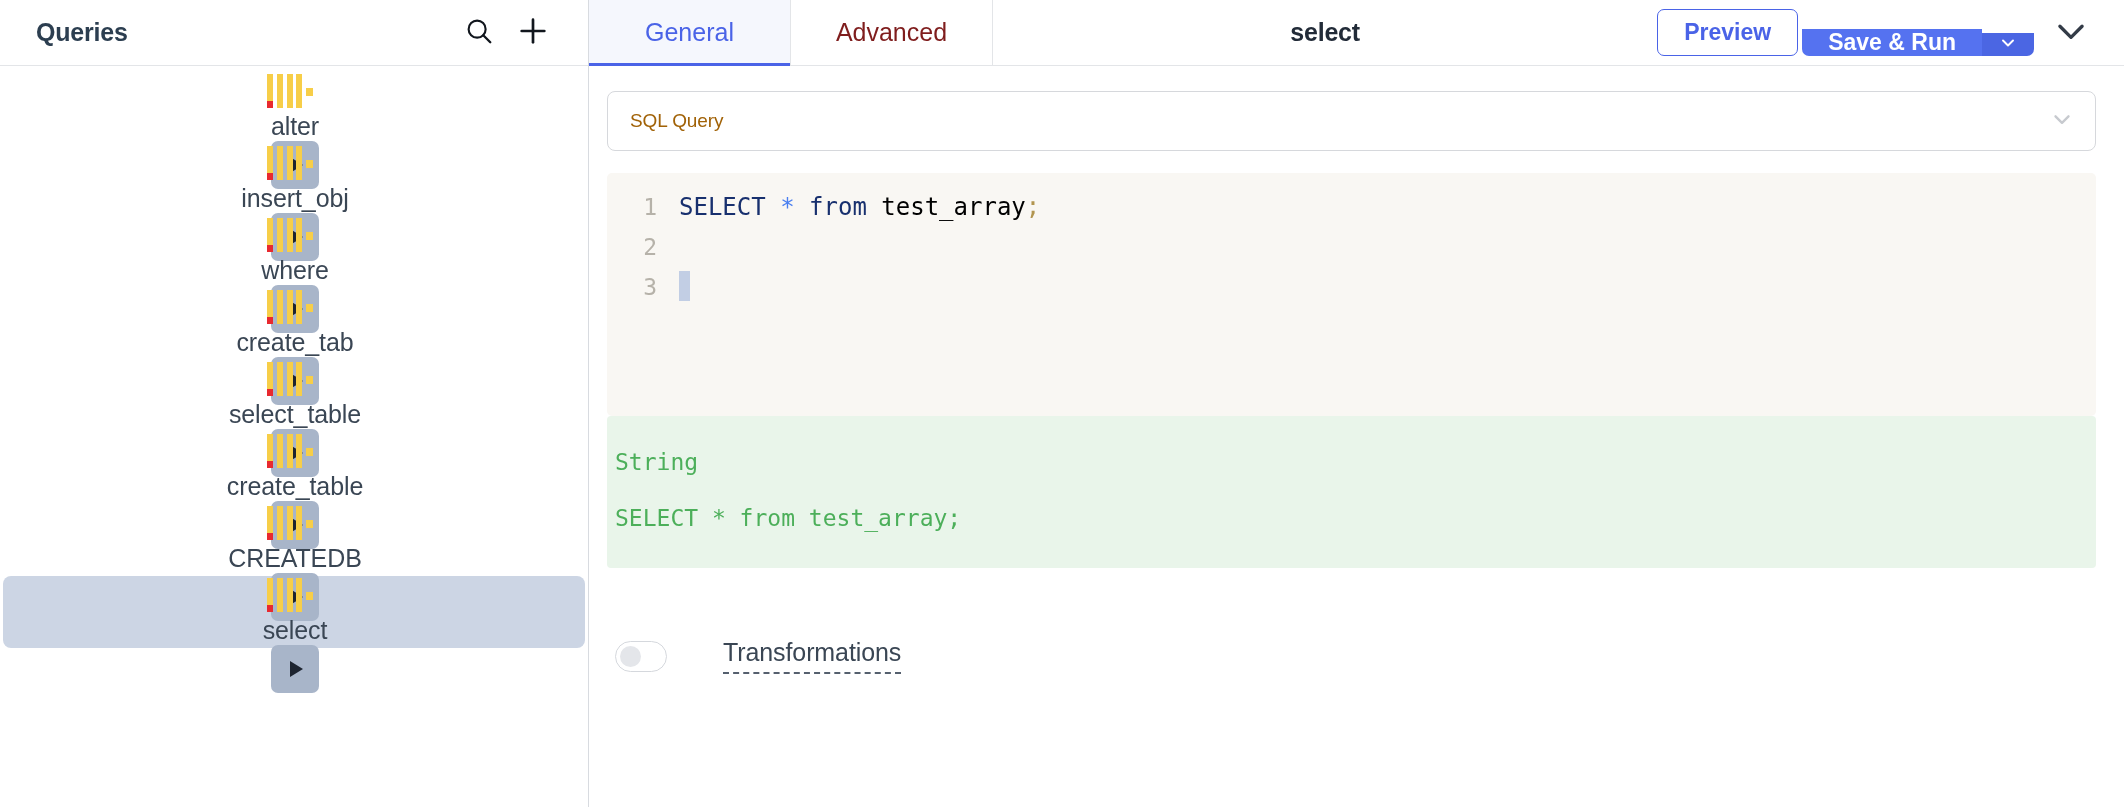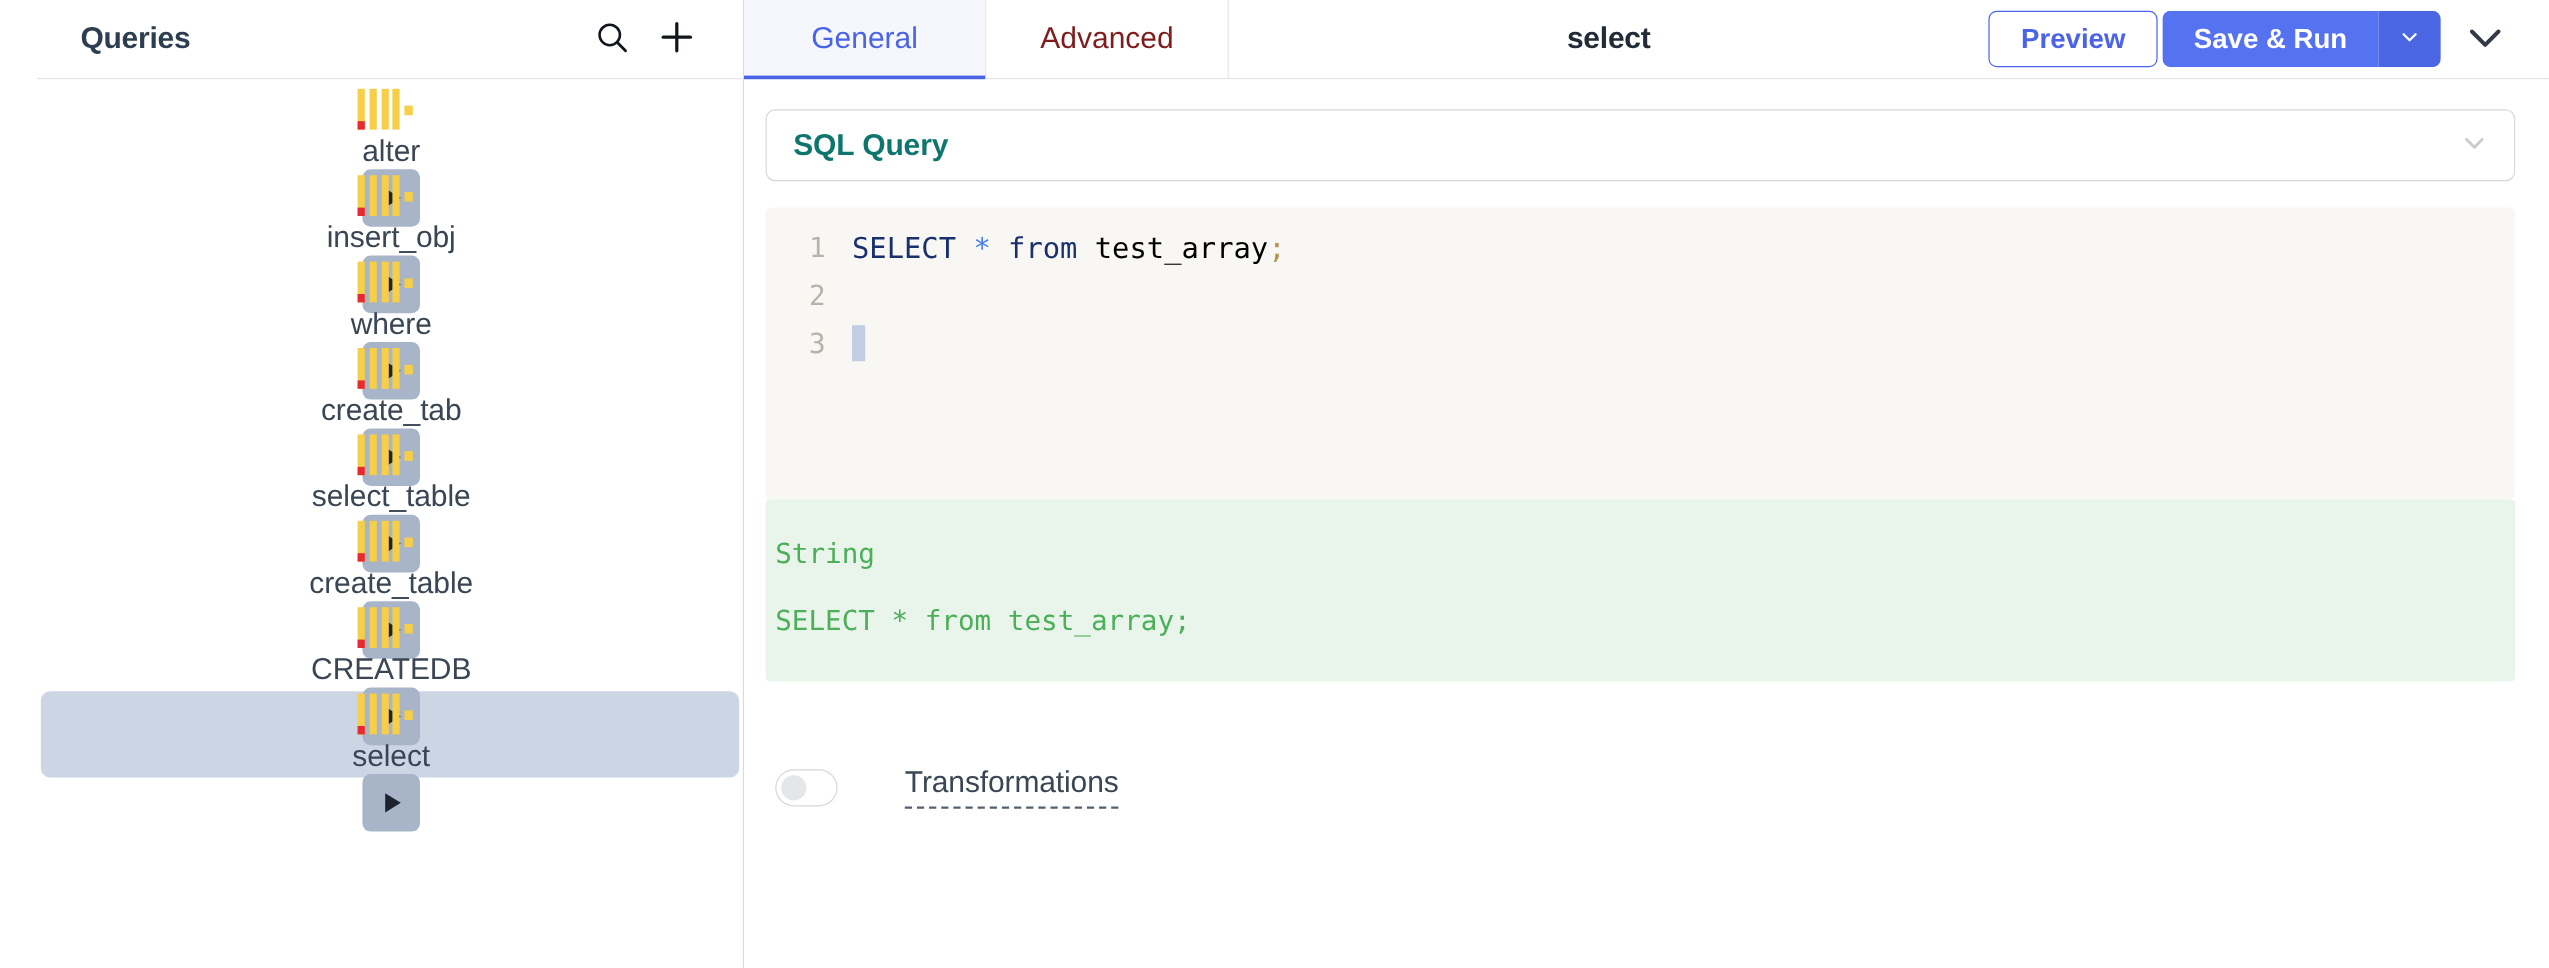--- a/index.html
+++ b/index.html
@@ -10,21 +10,20 @@
     background: #ffffff;
     font-family: "Liberation Sans", sans-serif;
     -webkit-font-smoothing: antialiased;
   }
 
   .app {
     display: flex;
     width: 2124px;
     height: 807px;
     position: relative;
-    padding-left: 31px;
   }
 
   
   .sidebar {
     width: 589px;
     height: 807px;
     background: #ffffff;
     border-right: 1px solid #d8dbe0;
     display: flex;
     flex-direction: column;
@@ -202,20 +201,21 @@
     cursor: pointer;
     display: flex;
     align-items: center;
   }
 
   .btn-saverun-group {
     display: flex;
     height: 47px;
     border-radius: 7px;
     overflow: hidden;
+    align-items: flex-end;
   }
   .btn-saverun {
     background: #5572f0;
     color: #ffffff;
     font-size: 23px;
     font-weight: 700;
     font-family: "Liberation Sans", sans-serif;
     border: none;
     padding: 0 26px;
     cursor: pointer;
@@ -259,24 +259,23 @@
     border: 1.4px solid #d6d8dc;
     border-radius: 8px;
     background: #ffffff;
     display: flex;
     align-items: center;
     padding: 0 20px 0 22px;
     cursor: pointer;
   }
   .select-value {
     flex: 1;
-    font-size: 25px;
-    color: #0f766e;
+    font-size: 19px;
+    color: #a16207;
     letter-spacing: -0.1px;
-    font-weight: bold;
   }
 
   .editor {
     margin-top: 22px;
     height: 243px;
     background: #f9f7f3;
     border-radius: 5px;
     padding: 14px 0 0 0;
     font-family: "DejaVu Sans Mono", monospace;
     font-size: 24px;

